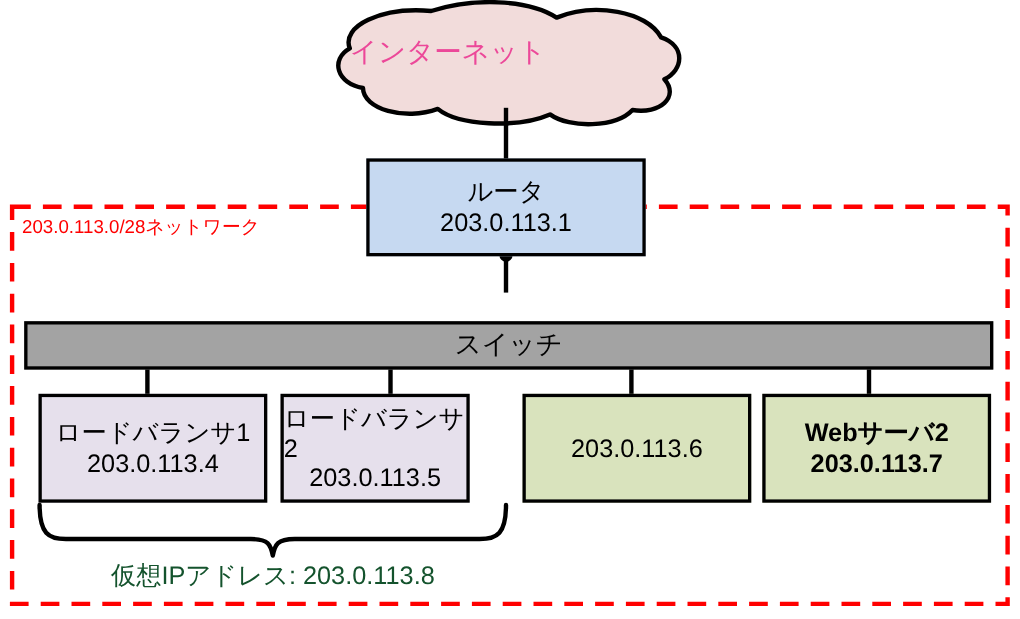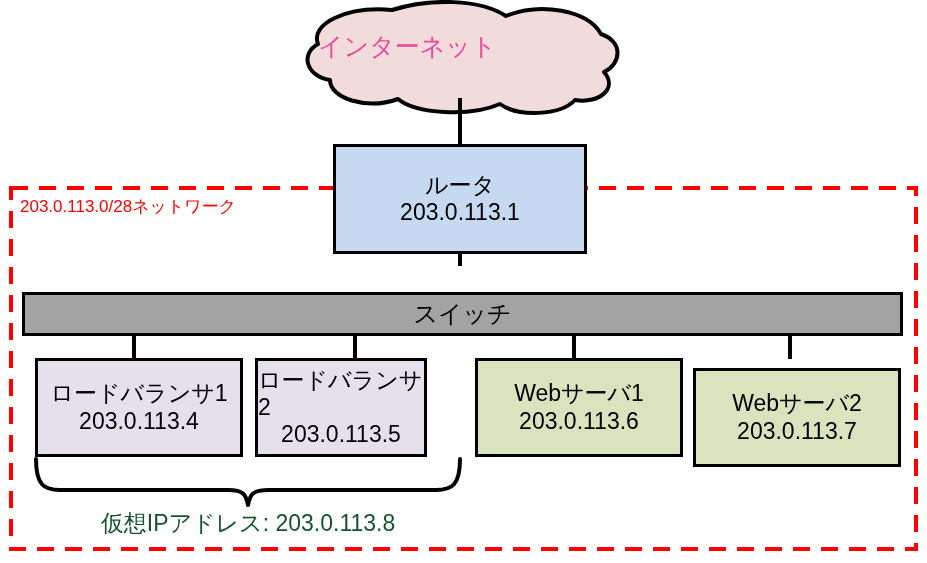--- a/index.html
+++ b/index.html
@@ -42,40 +42,40 @@
     font-size: 23px;
   }
   .node .ip {
     font-size: 23px;
   }
 
   #router-node {
     left: 333px;
     top: 144px;
     width: 254px;
-    height: 110px;
+    height: 89px;
     background: #c6d9f1;
   }
   #switch-node {
     left: 22px;
     top: 265px;
     width: 881px;
     height: 44px;
     background: #a3a3a3;
     justify-content: center;
     margin-top: 27px;
   }
   #switch-node .nm {
     font-size: 24px;
   }
 
   #lb1-node { left: 35px;  top: 358px; width: 208px; height: 99px; background: #e6e0ec; }
   #lb2-node { left: 255px; top: 358px; width: 172px; height: 99px; background: #e6e0ec; }
   #web1-node { left: 475px; top: 358px; width: 208px; height: 99px; background: #d9e3bd; }
-  #web2-node { left: 693px; top: 368px; width: 208px; height: 99px; background: #d9e3bd; }
+  #web2-node { left: 693px; top: 358px; width: 208px; height: 99px; background: #d9e3bd; font-weight: bold; }
 
   
   #cloud-label {
     position: absolute;
     left: 318px;
     top: 30px;
     width: 292px;
     font-size: 25px;
     color: #ec4899;
     z-index: 3;
@@ -168,21 +168,20 @@
     <span class="nm">ロードバランサ1</span>
     <span class="ip">203.0.113.4</span>
   </div>
 
   <div id="lb2-node" class="node">
     <span class="nm">ロードバランサ2</span>
     <span class="ip">203.0.113.5</span>
   </div>
 
   <div id="web1-node" class="node">
-    <span class="nm">Webサーバ1</span>
     <span class="ip">203.0.113.6</span>
   </div>
 
   <div id="web2-node" class="node">
     <span class="nm">Webサーバ2</span>
     <span class="ip">203.0.113.7</span>
   </div>
 
   <div id="vip-label">仮想IPアドレス: 203.0.113.8</div>
 

